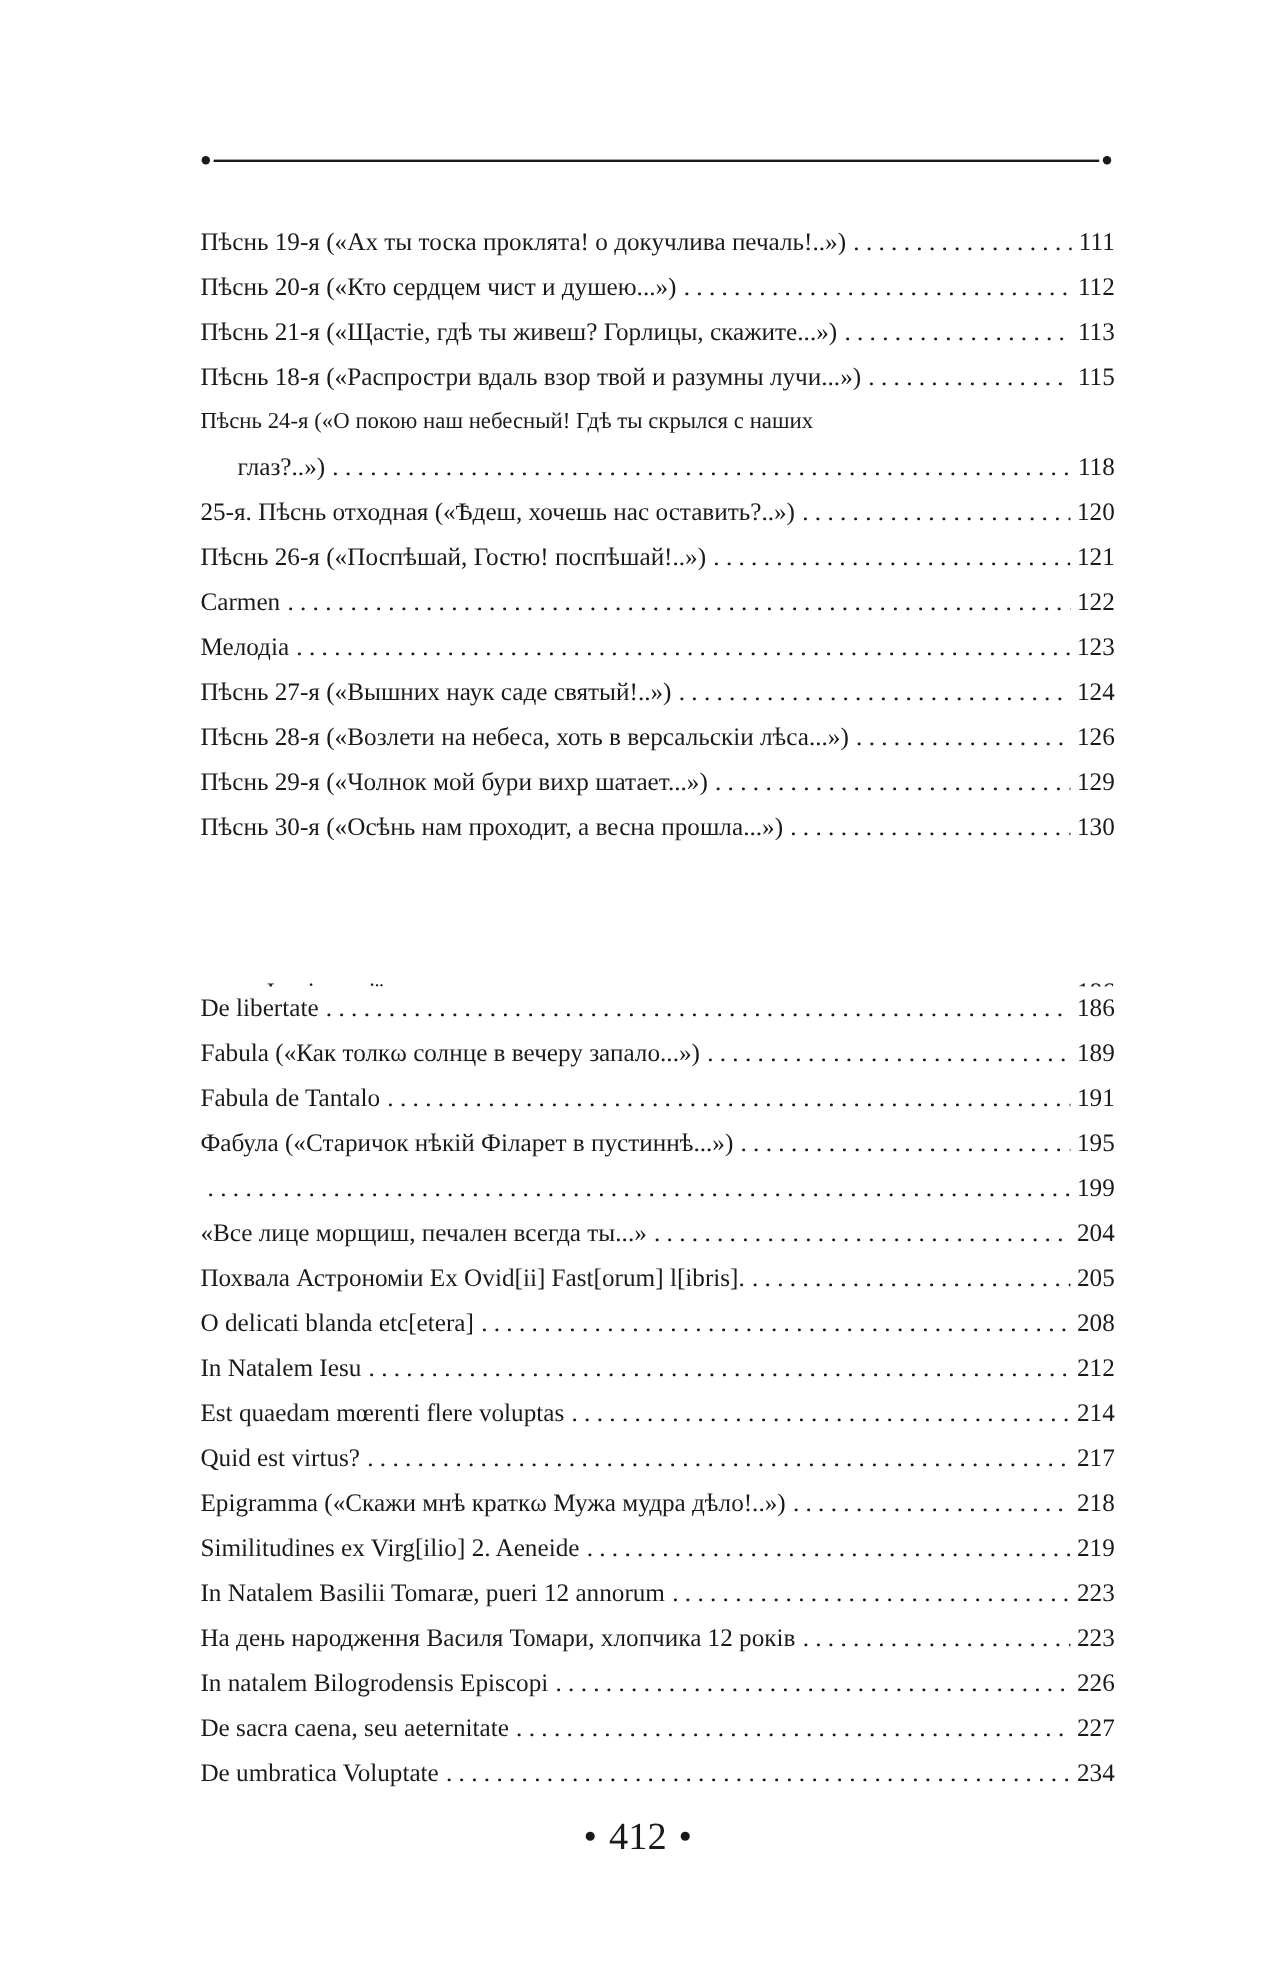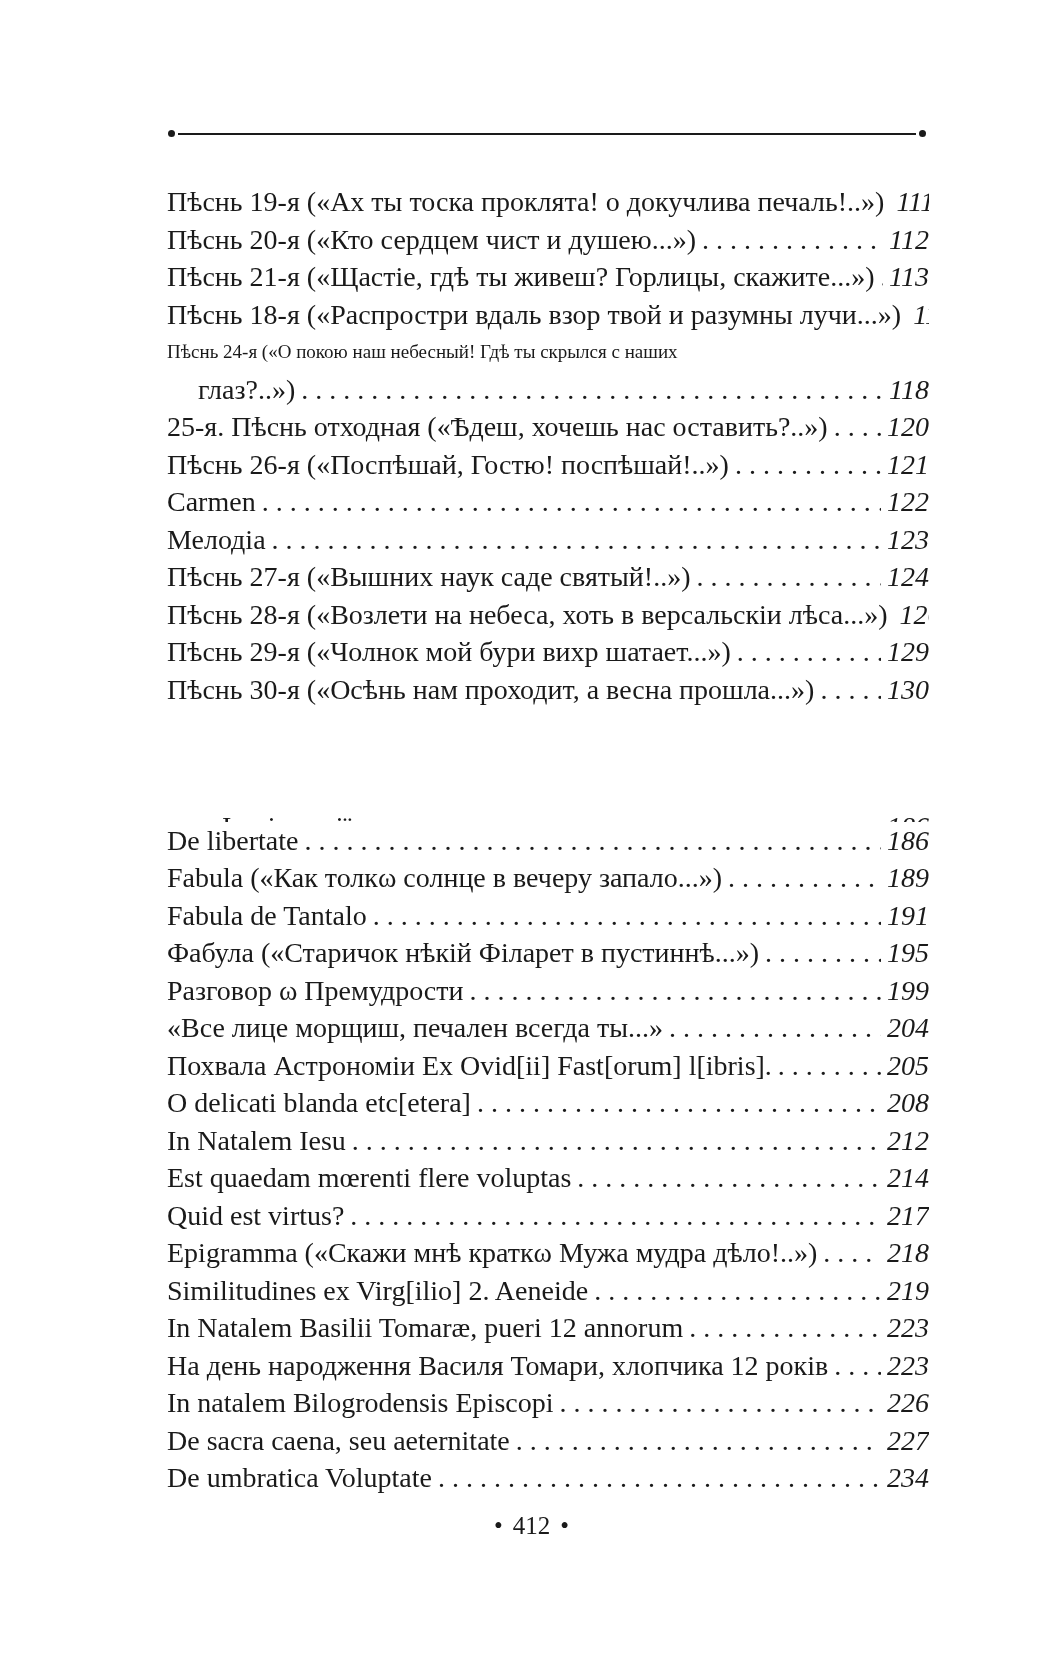--- a/index.html
+++ b/index.html
@@ -12,40 +12,40 @@
   .rule { position: absolute; left: 10px; right: 10px; top: 5px; height: 2px; background: #1a1a1a; }
   .dot { position: absolute; top: 2px; width: 7px; height: 7px; border-radius: 50%; background: #1a1a1a; }
   .dot.left { left: 0; }
   .dot.right { right: 0; }
 
   .toc { position: absolute; left: 167px; width: 762px; }
   .toc.section1 { top: 183px; }
   .toc.section2 { top: 784px; }
   .entry {
     display: flex; align-items: baseline;
-    font-size: 28px; line-height: 37.5px; height: 37.5px;
+    font-size: 21px; line-height: 37.5px; height: 37.5px;
     white-space: nowrap; overflow: hidden;
   }
   .entry .title { flex: 0 0 auto; }
   .entry .leader {
     flex: 1 1 auto; overflow: hidden; margin: 0 6px;
     letter-spacing: 5px; color: #1a1a1a;
   }
   .entry .leader::before {
     content: ". . . . . . . . . . . . . . . . . . . . . . . . . . . . . . . . . . . . . . . . . . . . . . . . . . . . . . . . . . . . . . . . . . . . . . . . . . . . . . . . . .";
     letter-spacing: 0;
   }
-  .entry .page { flex: 0 0 auto; text-align: right; font-style: italic; }
+  .entry .page { flex: 0 0 auto; text-align: right; }
   .entry.heading .title { font-weight: normal; padding-left: 55px; margin-top: 24px; }
   .wrap-first { font-size: 19px; line-height: 37.5px; height: 37.5px; white-space: nowrap; }
   .entry.cont .title { padding-left: 31px; }
 
   .footer {
     position: absolute; left: 0; width: 1063px; top: 1512px;
-    text-align: center; font-size: 25px;
+    text-align: center; font-size: 32px;
   }
   .footer .bullet { display: inline-block; margin: 0 10px; }
 </style>
 </head>
 <body>
 
 <div class="rule-wrap">
   <span class="dot left"></span>
   <div class="rule"></div>
   <span class="dot right"></span>
@@ -144,21 +144,20 @@
       <span class="title">Fabula de Tantalo</span>
       <span class="leader"></span>
       <span class="page">191</span>
     </div>
   <div class="entry">
       <span class="title">Фабула («Старичок нѣкій Філарет в пустиннѣ...»)</span>
       <span class="leader"></span>
       <span class="page">195</span>
     </div>
   <div class="entry">
-      <span class="title">Разговор ω Премудрости</span>
       <span class="leader"></span>
       <span class="page">199</span>
     </div>
   <div class="entry">
       <span class="title">«Все лице морщиш, печален всегда ты...»</span>
       <span class="leader"></span>
       <span class="page">204</span>
     </div>
   <div class="entry">
       <span class="title">Похвала Астрономіи Ex Ovid[ii] Fast[orum] l[ibris].</span>

